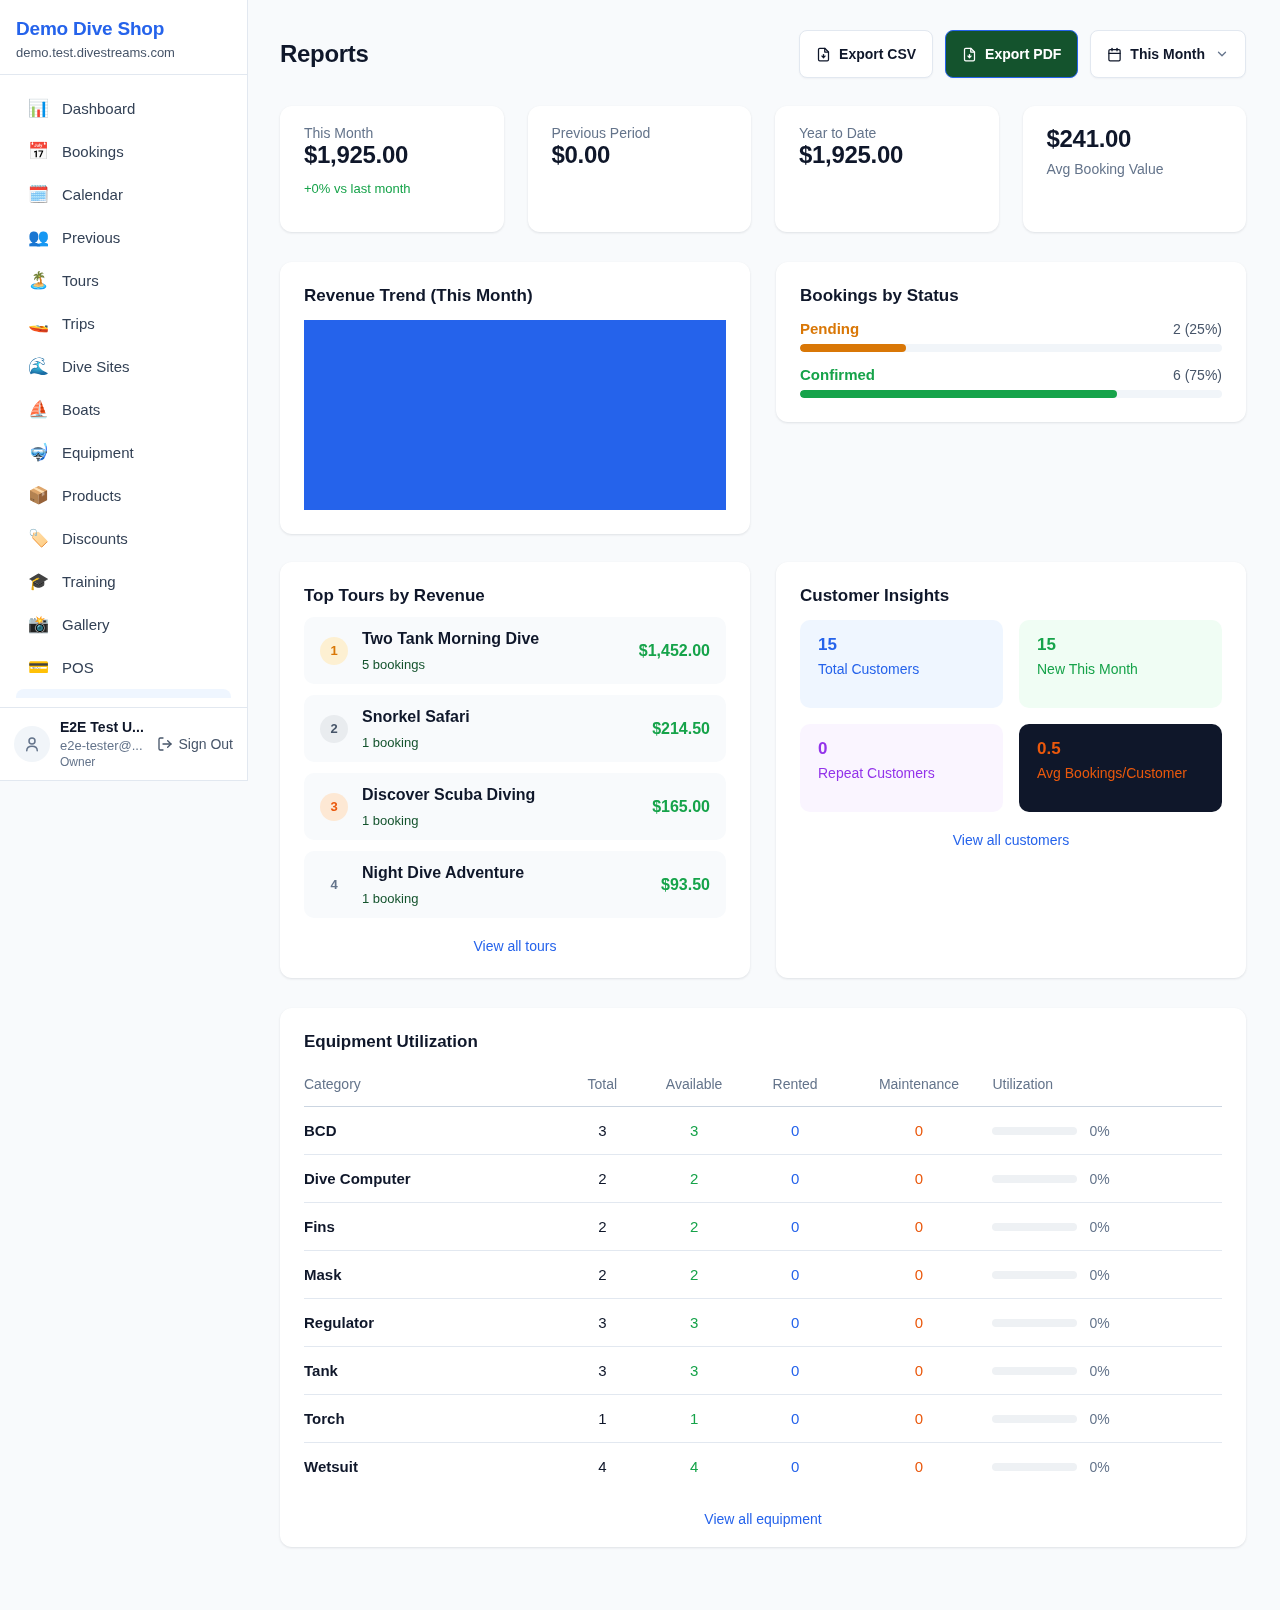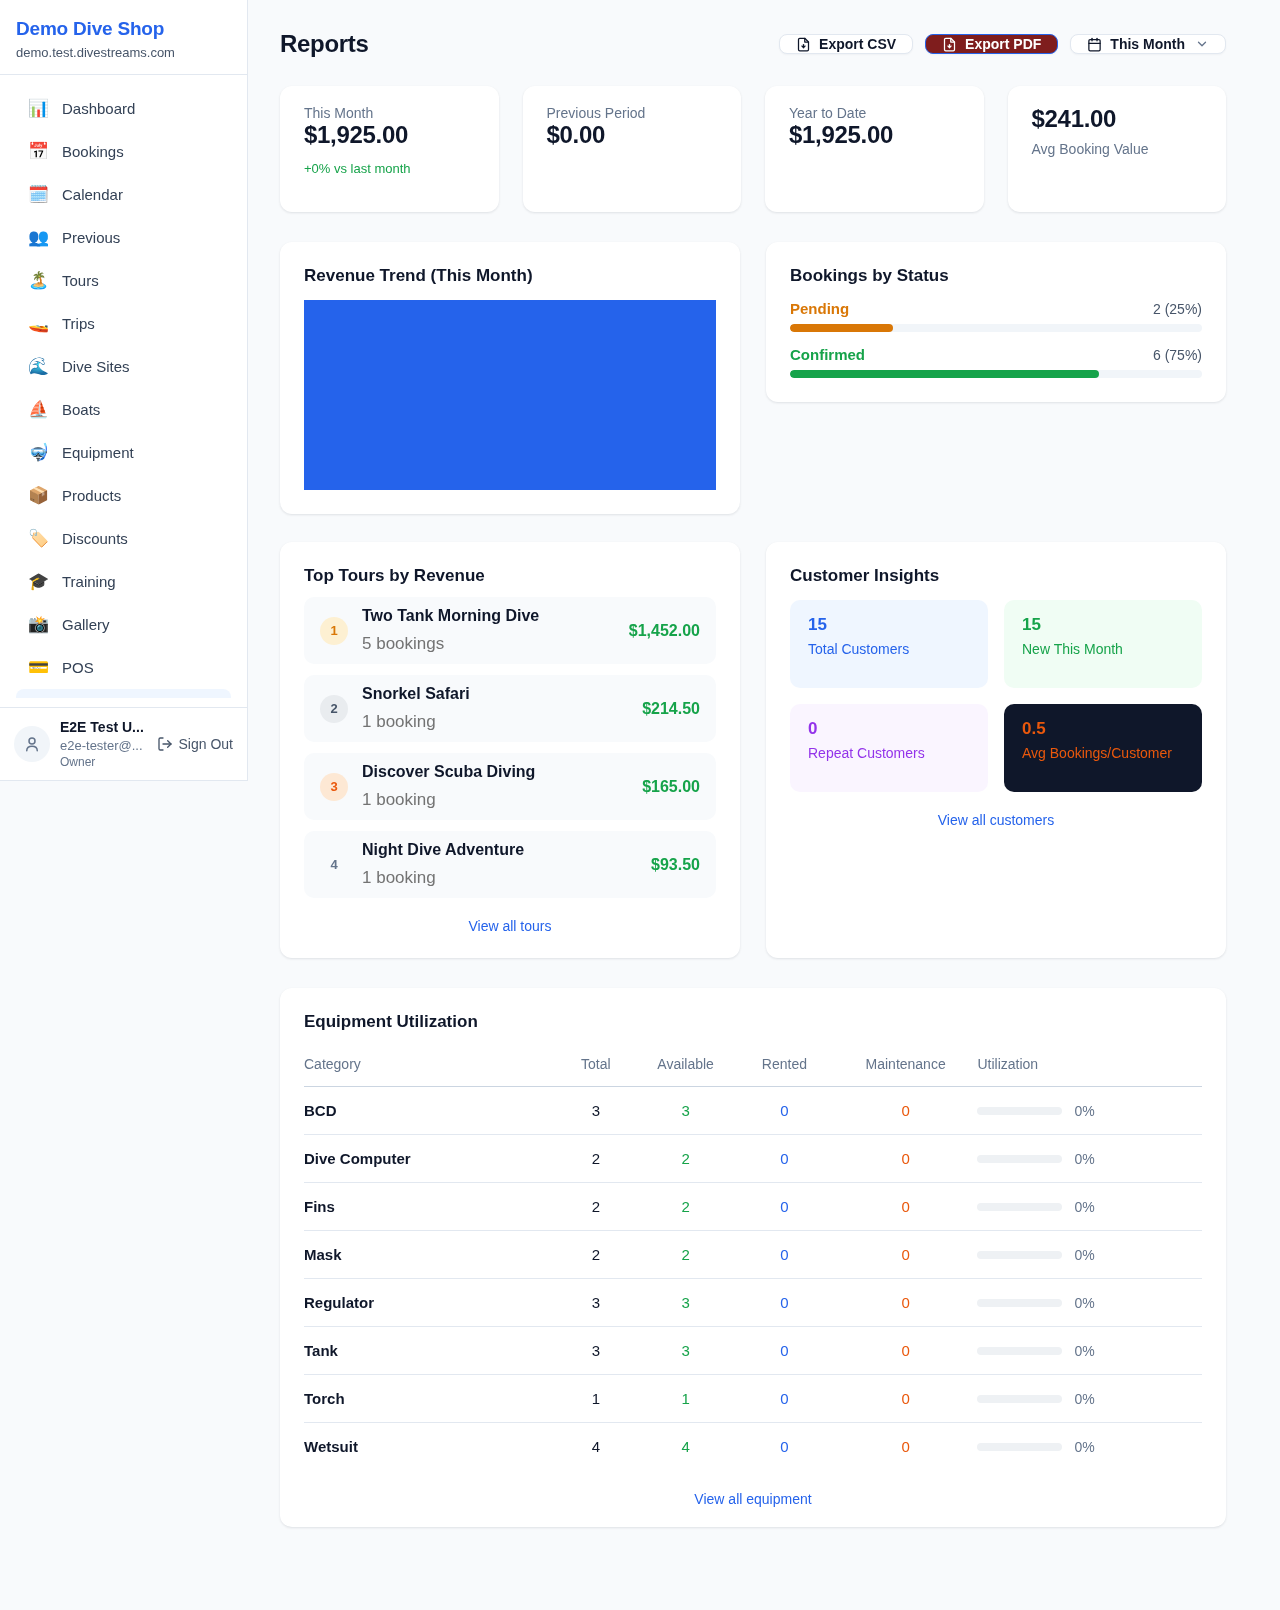--- a/index.html
+++ b/index.html
@@ -44,31 +44,31 @@
   .user-meta { flex:1 1 auto; min-width:0; }
   .user-name { font-size:14px; font-weight:700; color:#0f172a; white-space:nowrap; }
   .user-email { font-size:13px; color:#64748b; margin-top:3px; white-space:nowrap; }
   .user-role { font-size:12px; color:#64748b; margin-top:2px; }
   .signout {
     display:flex; align-items:center; gap:6px; color:#475569; font-size:14px;
     background:none; border:none; cursor:pointer; font-family:inherit;
     white-space:nowrap; padding:0;
   }
   
-  .main { margin-left:248px; padding:30px 54px 40px 32px; }
+  .main { margin-left:248px; padding:30px 34px 40px 32px; }
   .page-header { display:flex; align-items:center; justify-content:space-between; }
   .page-title { font-size:24px; font-weight:800; letter-spacing:-.3px; color:#0f172a; }
   .header-actions { display:flex; gap:12px; align-items:center; }
   .btn {
-    display:flex; align-items:center; gap:8px; height:20px; padding:0 16px;
+    display:flex; align-items:center; gap:8px; height:48px; padding:0 16px;
     border-radius:8px; border:1px solid #e2e8f0; background:#fff;
     font-family:inherit; font-size:14px; font-weight:600; color:#0f172a;
     cursor:pointer; box-shadow:0 1px 2px rgba(15,23,42,.04);
   }
-  .btn-primary { background:#7f1d1d; border-color:#2563eb; color:#fff; }
+  .btn-primary { background:#14532d; border-color:#2563eb; color:#fff; }
   .btn .chev { margin-left:2px; }
   
   .card {
     background:#fff; border-radius:12px;
     box-shadow:0 1px 3px rgba(15,23,42,.07), 0 1px 2px rgba(15,23,42,.04);
   }
   .card-title { font-size:17px; font-weight:700; color:#0f172a; }
   .stats-grid { display:grid; grid-template-columns:repeat(4,1fr); gap:24px; margin-top:28px; }
   .stat-card { padding:19px 24px; height:126px; }
   .stat-label { font-size:14px; color:#64748b; }
@@ -91,21 +91,21 @@
   .tour-row {
     display:flex; align-items:center; gap:14px; background:#f8fafc;
     border-radius:10px; padding:12px 16px; margin-top:11px; height:67px;
   }
   .rank-badge {
     width:28px; height:28px; border-radius:50%; display:flex; align-items:center;
     justify-content:center; font-size:13px; font-weight:700; flex:0 0 auto;
   }
   .tour-info { flex:1 1 auto; min-width:0; }
   .tour-name { font-size:16px; font-weight:600; color:#0f172a; }
-  .tour-sub { font-size:17px; color:#737373; margin-top:9px; }
+  .tour-sub { font-size:13px; color:#14532d; margin-top:9px; }
   .tour-price { font-size:16px; font-weight:700; color:#16a34a; }
   .view-link {
     display:block; text-align:center; color:#2563eb; font-size:14px;
     margin-top:20px; text-decoration:none; cursor:pointer;
   }
   .tiles-grid { display:grid; grid-template-columns:1fr 1fr; gap:16px; margin-top:14px; }
   .tile { border-radius:10px; padding:15px 18px; height:88px; }
   .tile-value { font-size:17px; font-weight:800; }
   .tile-label { font-size:14px; margin-top:6px; font-weight:500; }
   

